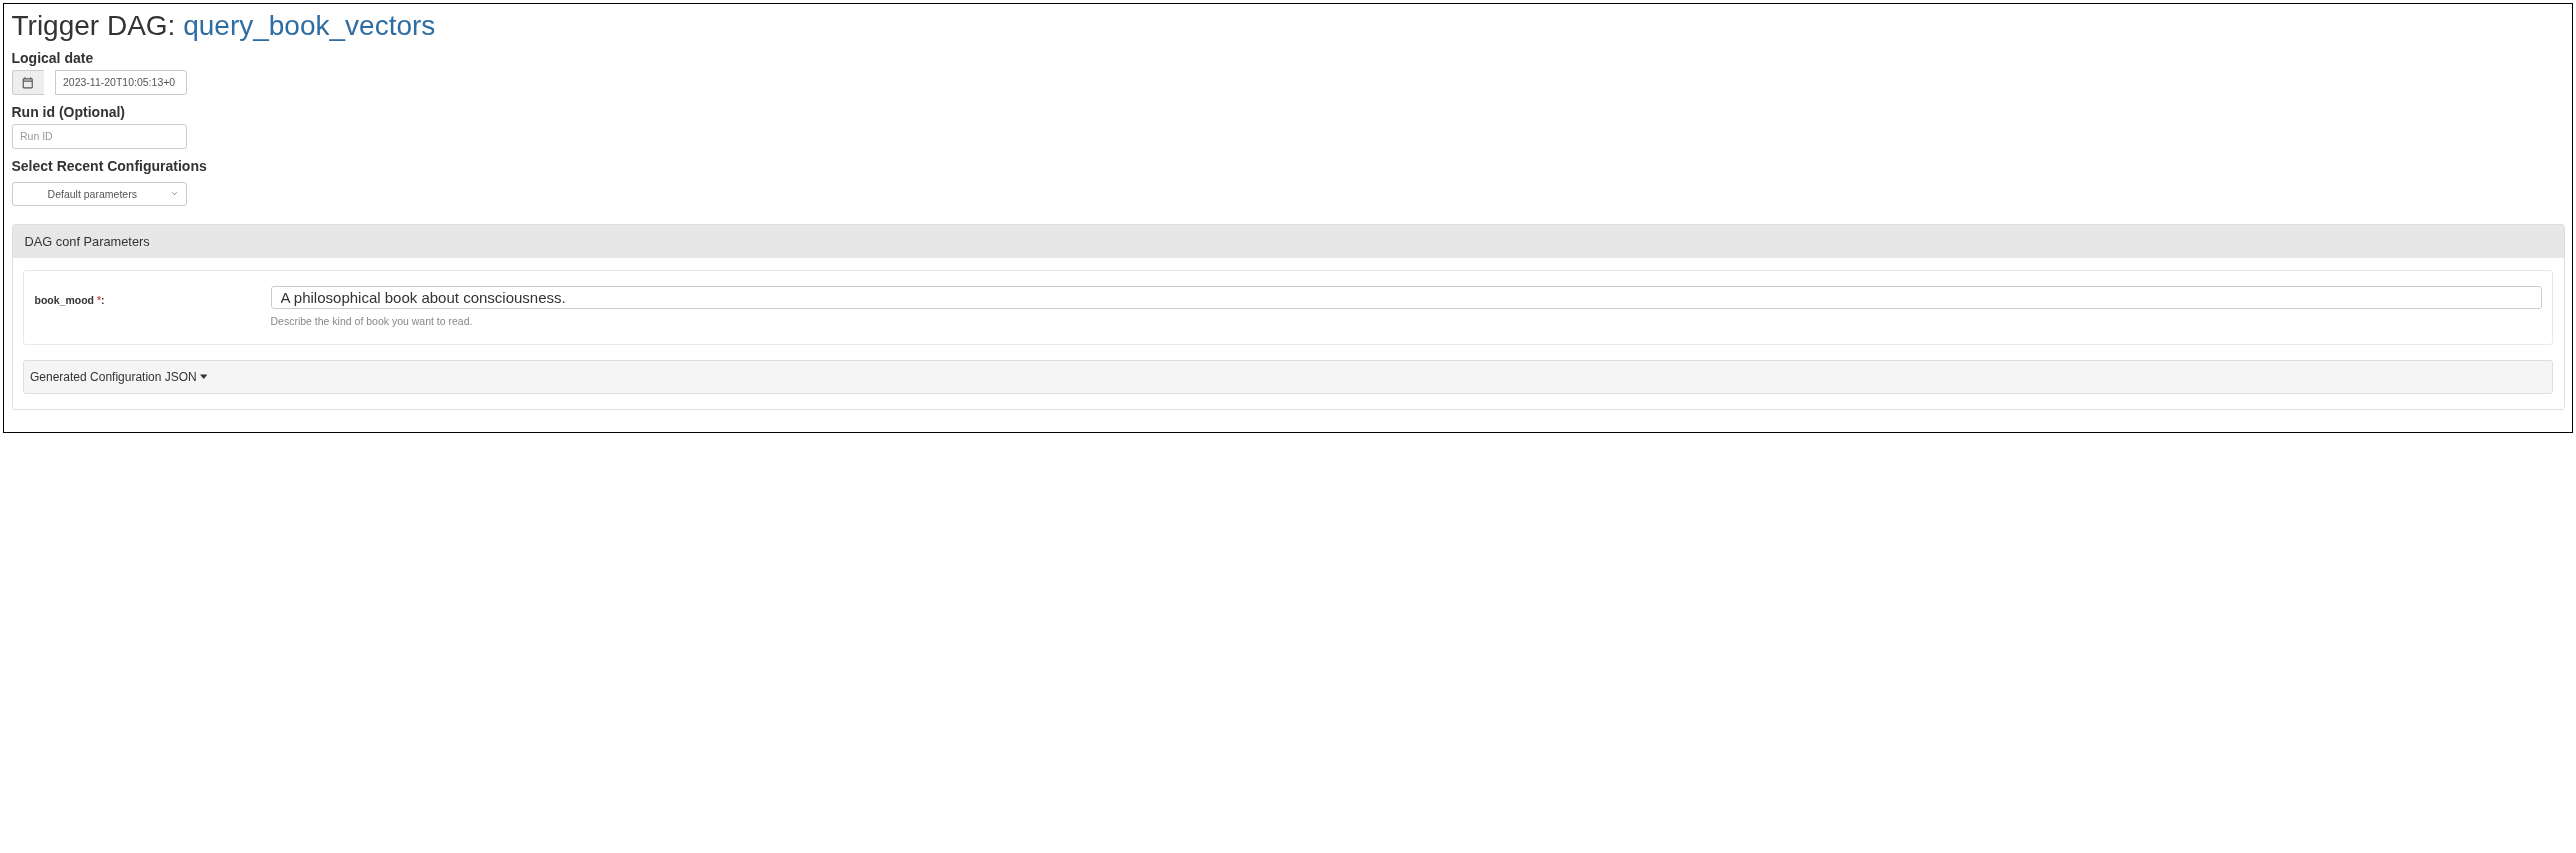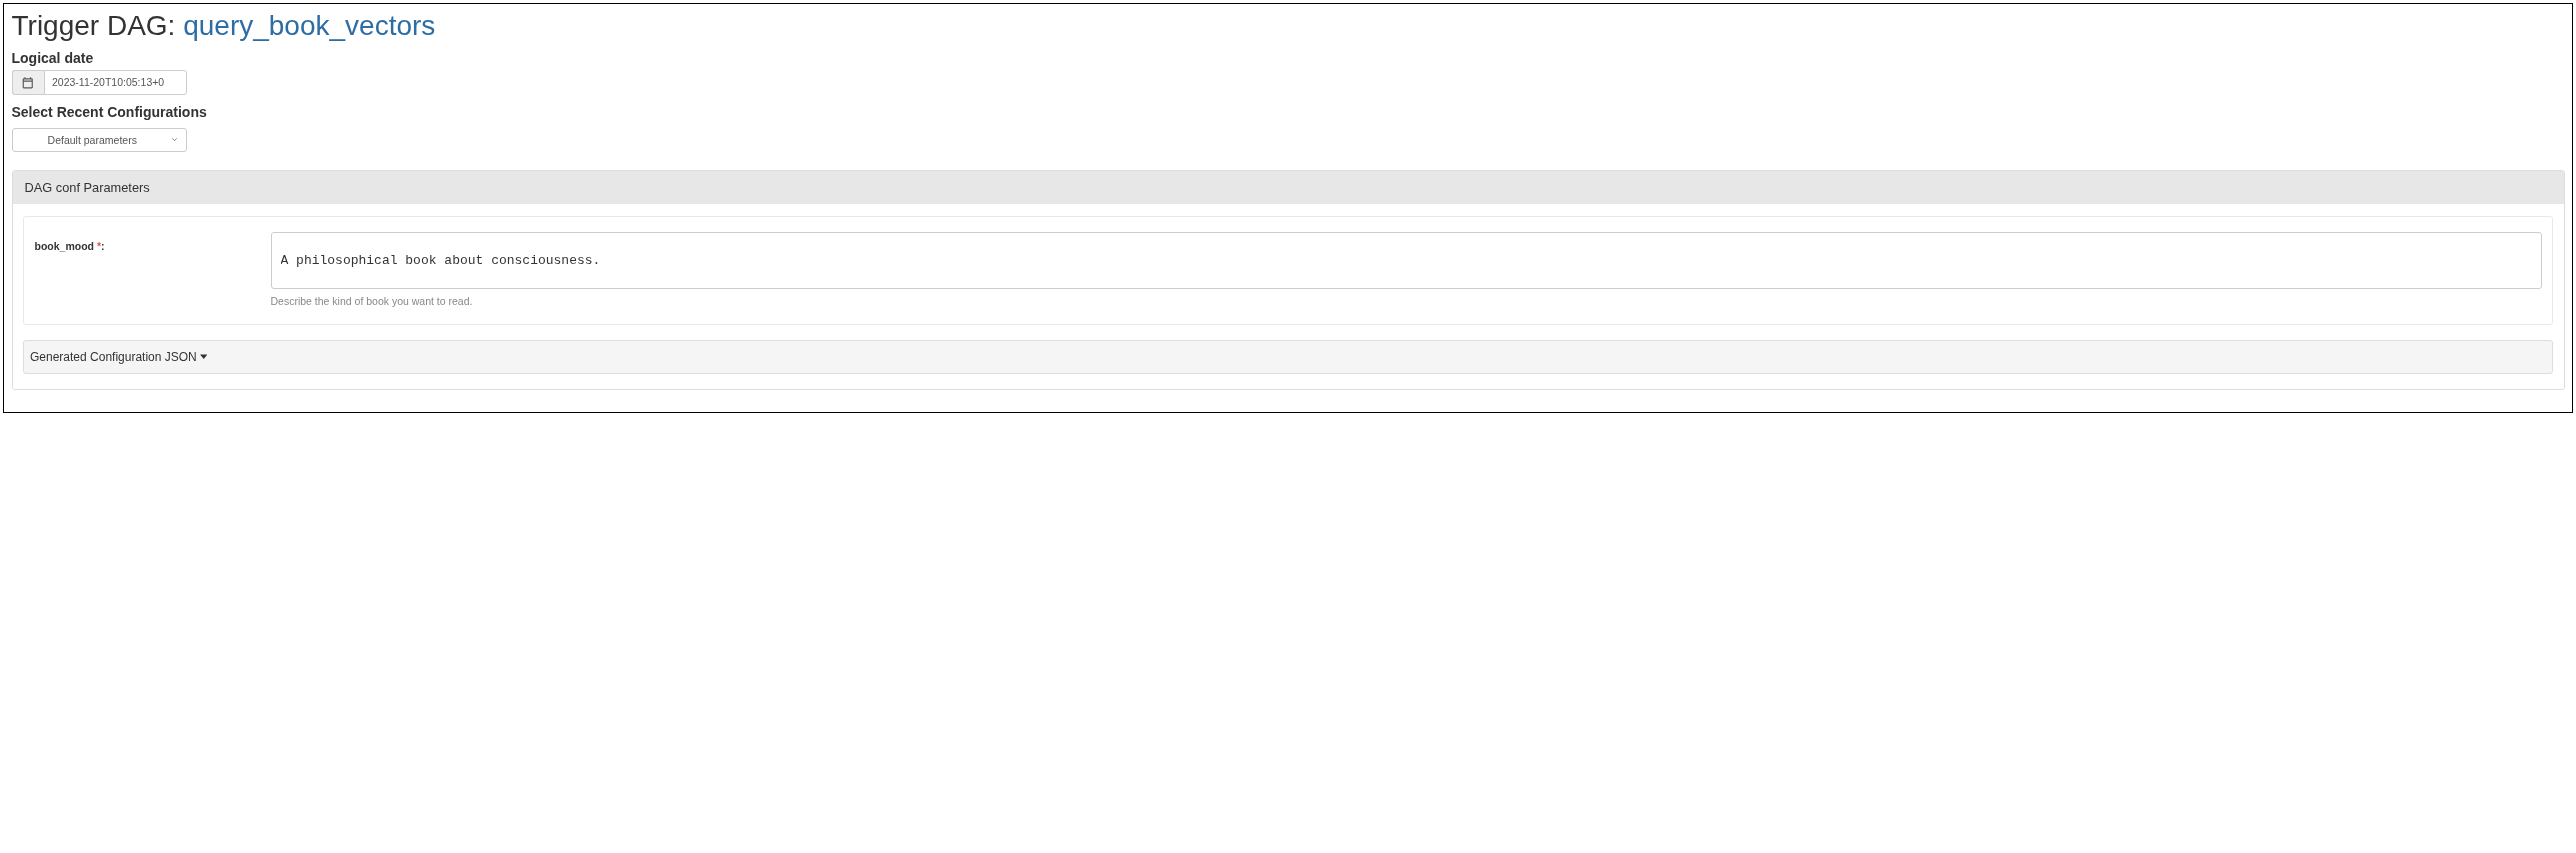--- a/index.html
+++ b/index.html
@@ -58,20 +58,21 @@
       border-radius: 3px 0 0 3px;
     }
     .input-group input {
       flex: 1;
       border: 0.8px solid #ccc;
       border-radius: 0 3px 3px 0;
       padding: 5.3px 7.5px;
       font-size: 10.5px;
       color: #555;
       min-width: 0;
+      margin-left: 11px;
     }
     .text-input {
       width: 175px;
       border: 0.8px solid #ccc;
       border-radius: 3px;
       padding: 5.3px 7.5px;
       font-size: 10.5px;
       color: #555;
     }
     .text-input::placeholder {
@@ -138,24 +139,23 @@
     .param-label-col .required {
       color: #d9534f;
     }
     .param-input-col {
       flex: 1;
     }
     .param-text-input {
       width: 100%;
       border: 0.8px solid #ccc;
       border-radius: 3px;
-      padding: 20px 9px;
-      font-size: 13px;
-      color: #333;
-      font-family: Liberation Mono, monospace;
+      padding: 2px 9px;
+      font-size: 15px;
+      color: #333;
     }
     .param-help {
       margin-top: 6px;
       font-size: 10.5px;
       color: #888;
     }
     .json-collapse {
       border: 0.8px solid #ddd;
       border-radius: 3px;
       background: #f5f5f5;
@@ -188,20 +188,24 @@
     <div class="input-group">
       <span class="input-group-addon calendar-icon">
         <svg width="13.5" height="13.5" viewBox="0 0 24 24" fill="#555">
           <path d="M19 4h-1V2h-2v2H8V2H6v2H5c-1.1 0-2 .9-2 2v14c0 1.1.9 2 2 2h14c1.1 0 2-.9 2-2V6c0-1.1-.9-2-2-2zm0 16H5V10h14v10zm0-12H5V6h14v2z"></path>
         </svg>
       </span>
       <input type="text" value="2023-11-20T10:05:13+0" style="">
     </div>
   </div>
 
+  <div class="form-group">
+    <label class="form-label">Run id (Optional)</label>
+    <input type="text" class="text-input" placeholder="Run ID" style="">
+  </div>
 
   <div class="form-group">
     <label class="form-label">Select Recent Configurations</label>
     <div class="select-wrapper">
       <button type="button" class="select-input">
         <span>Default parameters</span>
       </button>
       <span class="select-chevron">
         <svg width="9" height="9" viewBox="0 0 24 24" fill="none" stroke="#555" stroke-width="2">
           <polyline points="6 9 12 15 18 9"></polyline>

